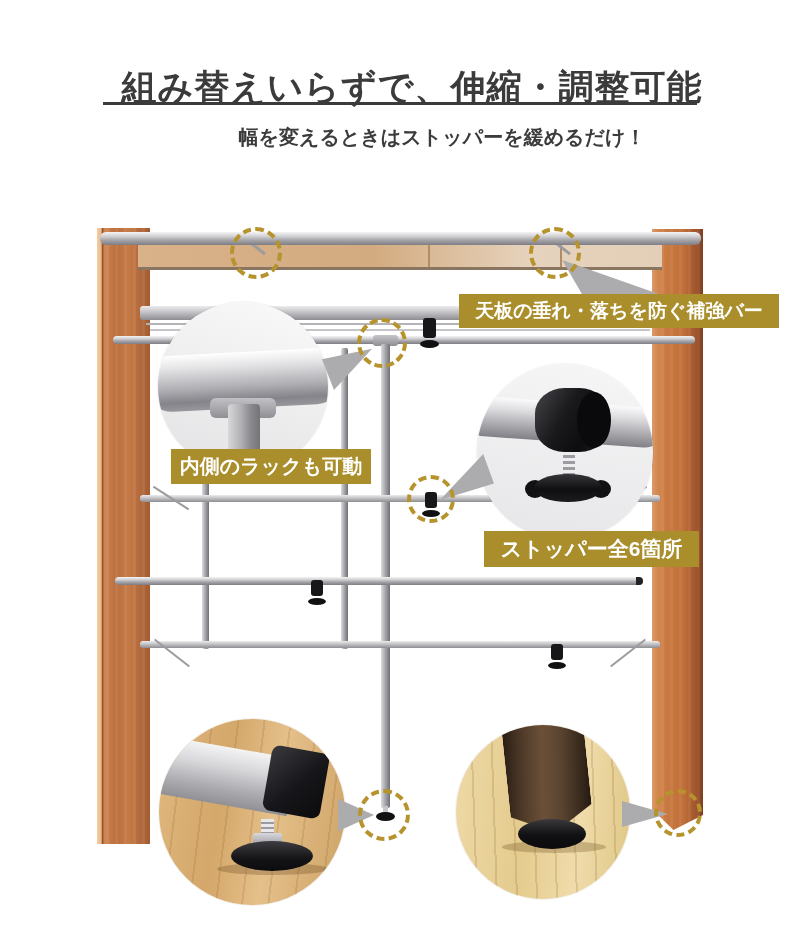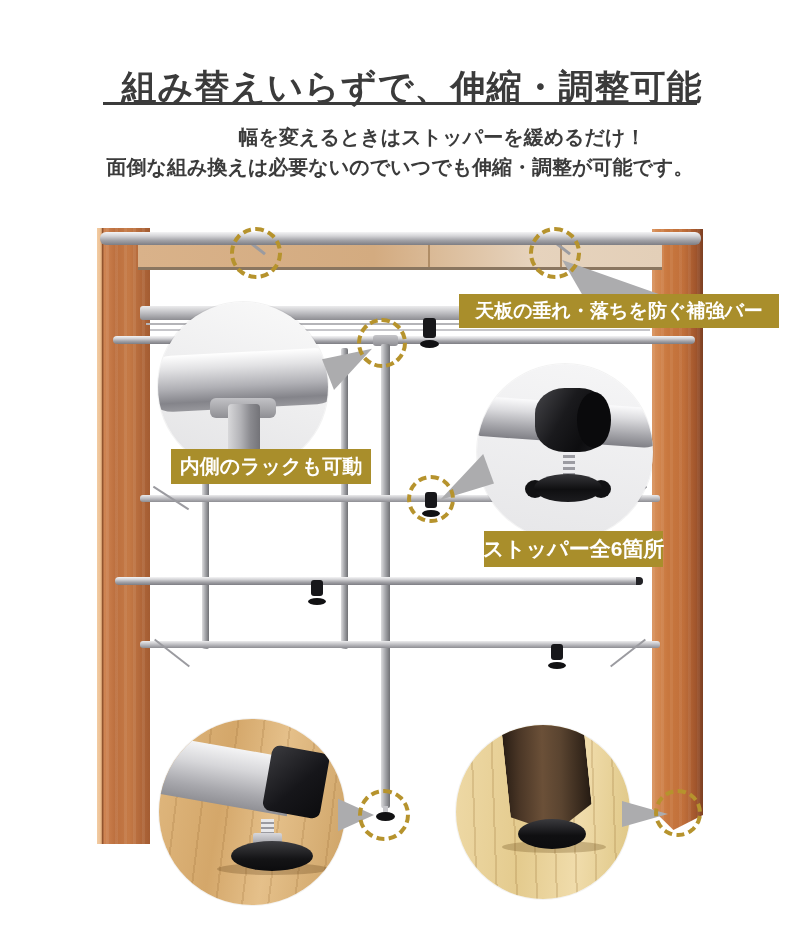--- a/index.html
+++ b/index.html
@@ -27,21 +27,20 @@
            justify-content:center;white-space:nowrap;margin-left:26px;}
 </style>
 </head>
 <body>
 
 <div class="stage">
 
   <h1 class="abs title">組み替えいらずで、伸縮・調整可能</h1>
   <div class="abs underline"></div>
   <p class="abs subtitle s1">幅を変えるときはストッパーを緩めるだけ！</p>
-  <p class="abs subtitle s2">面倒な組み換えは必要ないのでいつでも伸縮・調整が可能です。</p>
 
   <div class="abs" style="left:0;top:0;width:800px;height:944px;">
 
     <div class="abs" style="left:97px;top:228px;width:53px;height:616px;
                 background:repeating-linear-gradient(90deg,rgba(255,255,255,.07) 0 3px,rgba(0,0,0,0) 3px 9px),
                 linear-gradient(90deg,#f2c89c 0%,#e9b887 8%,#8c4f2b 10%,#cf8452 14%,#bc6f3e 35%,#c57a46 60%,#b2683a 82%,#a35c32 100%);"></div>
     <div class="abs" style="left:652px;top:229px;width:51px;height:601px;
                 clip-path:polygon(0 0,100% 0,100% 97.5%,42% 100%,0 96.5%);
                 background:repeating-linear-gradient(90deg,rgba(255,255,255,.06) 0 3px,rgba(0,0,0,0) 3px 9px),
                 linear-gradient(90deg,#d9925c 0%,#c9783f 30%,#c06f3a 62%,#a1552c 86%,#7c3f22 100%);"></div>
@@ -156,17 +155,17 @@
   <div class="abs hl" style="left:407px;top:475px;width:48px;height:48px;"></div>
   <div class="abs hl" style="left:358px;top:789px;width:52px;height:52px;"></div>
   <div class="abs hl" style="left:654px;top:789px;width:48px;height:48px;"></div>
 
   <div class="abs callout" style="left:433px;top:294px;width:320px;height:34px;font-size:19px;">
     <span>天板の垂れ・落ちを防ぐ補強バー</span>
   </div>
   <div class="abs callout" style="left:145px;top:449px;width:200px;height:35px;font-size:20px;text-align:center;">
     <span>内側のラックも可動</span>
   </div>
-  <div class="abs callout" style="left:458px;top:531px;width:179px;height:36px;font-size:21px;">
+  <div class="abs callout" style="left:458px;top:531px;width:215px;height:36px;font-size:21px;">
     <span>ストッパー全6箇所</span>
   </div>
 
 </div>
 
 </body></html>

